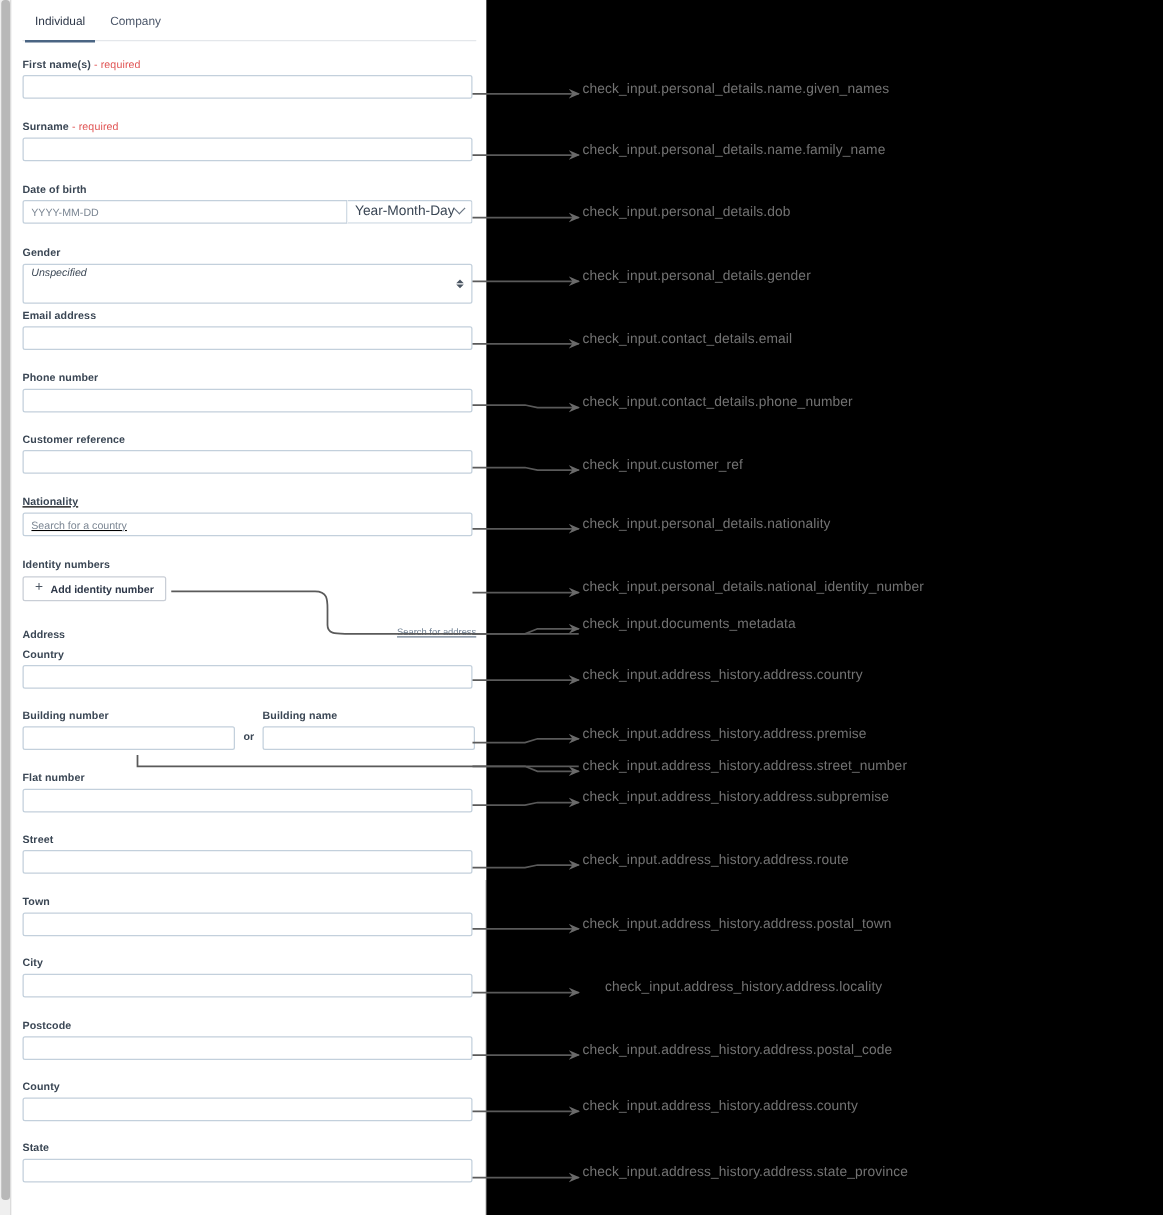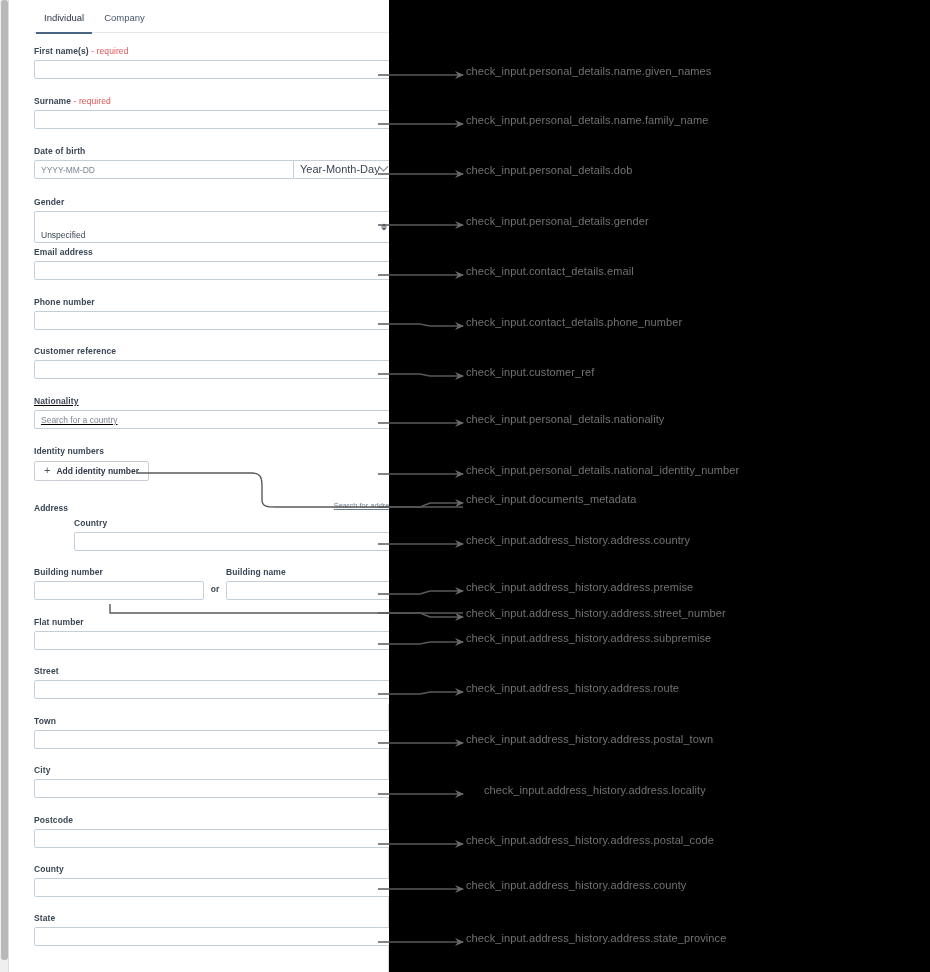--- a/index.html
+++ b/index.html
@@ -41,21 +41,21 @@
   }
   #panel-edge {
     position: absolute;
     right: 0; top: 0;
     width: 1px; height: 972px;
     background: #d8d8d8;
   }
 
   #form-inner {
     position: absolute;
-    left: 26px; top: 0;
+    left: 10px; top: 0;
     width: 379px;
     height: 704px;
     background: #fff;
     padding: 0 0 0 0;
   }
 
   
   .tabs {
     position: relative;
     height: 30px;
@@ -142,21 +142,22 @@
     position: relative;
     width: 360px; height: 19px;
     border: 1px solid #c3d0dc;
     border-radius: 2px;
     font-size: 8.5px;
     color: #3a4654;
     padding: 15px 6px;
     line-height: 17px;
     background: #fff;
     display: flex;
-    align-items: flex-start;
+    align-items: flex-end;
+    font-style: italic;
   }
   .sel-arrows {
     position: absolute;
     right: 6px; top: 50%;
     transform: translateY(-50%);
     display: flex; flex-direction: column;
     gap: 1px; align-items: center;
   }
   .sel-arrows i {
     display: block;
@@ -313,21 +314,21 @@
         </div>
       </div>
 
       <div class="addr-head" style="top:497px;">
         <span class="addr-title">Address</span>
       </div>
       <div class="addr-search" style="top:501px;">
         <span>Search for address</span>
       </div>
 
-      <div class="field" style="top:518px;margin-left:40px;">
+      <div class="field" style="top:518px;">
         <div class="label">Country</div>
         <input class="inp" type="text" placeholder="" style="">
       </div>
 
       <div class="half-row" style="top:567px;">
         <div class="half">
           <div class="label">Building number</div>
           <input class="inp inp-half" type="text" placeholder="" style="">
         </div><span class="or-txt" style="margin-top:13px;">or</span><div class="half">
           <div class="label">Building name</div>

